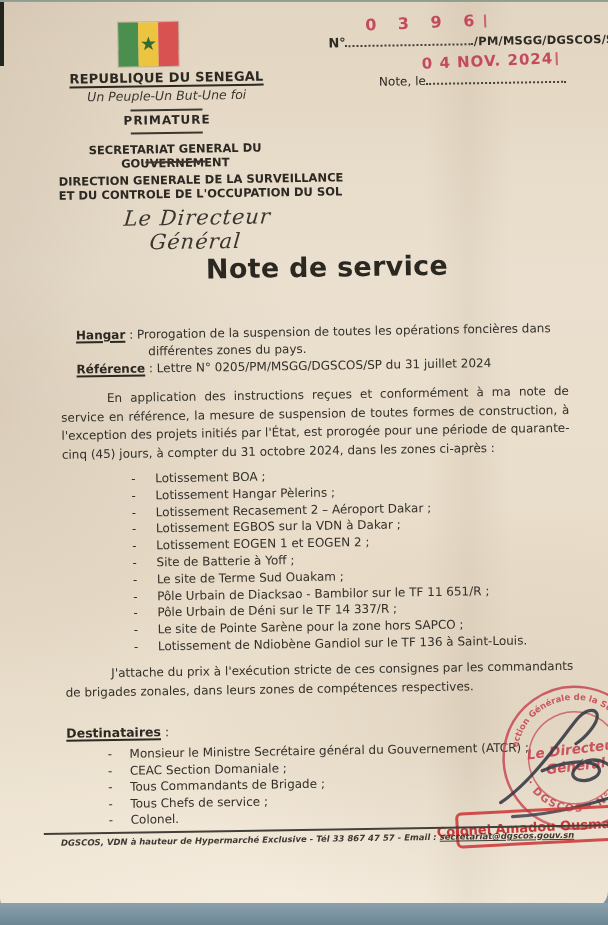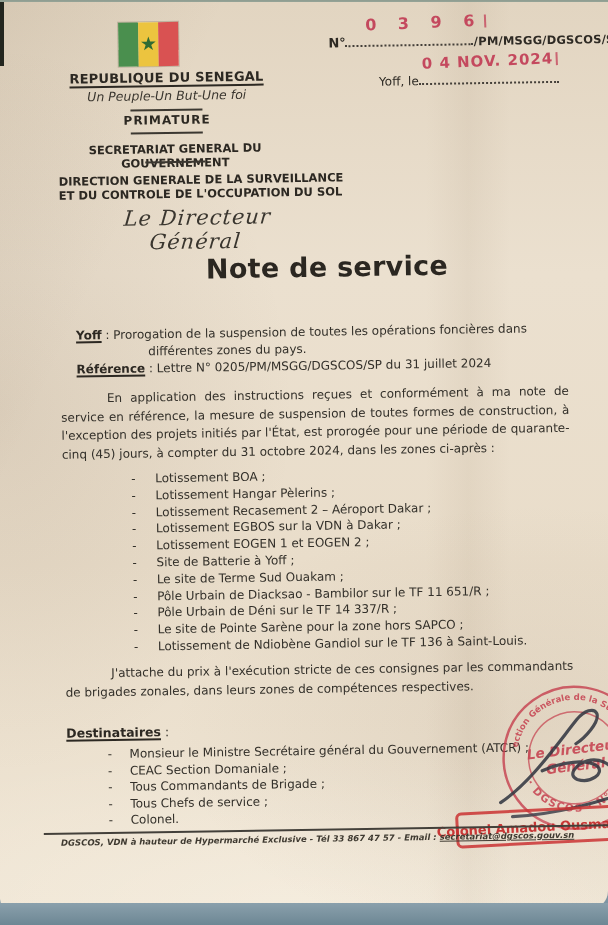--- a/index.html
+++ b/index.html
@@ -124,28 +124,28 @@
         <span>DIRECTION GENERALE DE LA SURVEILLANCE</span><br>
         <span>ET DU CONTROLE DE L'OCCUPATION DU SOL</span>
       </div>
       <div class="script">Le Directeur Général</div>
 
       <div class="refline">
         <span class="nlabel">N°</span><span class="leader lead1"></span><span class="suffix">/PM/MSGG/DGSCOS/S</span>
       </div>
       <div class="num-stamp stamp-red"><span>0 3 9 6</span><span class="tick"></span></div>
       <div class="dakar">
-        <span>Yoff, le</span><span class="leader lead2"></span>
+        <span>Note, le</span><span class="leader lead2"></span>
       </div>
       <div class="date-stamp stamp-red"><span>0 4 NOV. 2024</span><span class="tick"></span></div>
 
       <div class="title">Note de service</div>
 
       <div class="subject">
-        <div><span class="lbl">Yoff</span><span> : </span><span>Prorogation de la suspension de toutes les opérations foncières dans</span></div>
+        <div><span class="lbl">Hangar</span><span> : </span><span>Prorogation de la suspension de toutes les opérations foncières dans</span></div>
         <div>
             <span class="cont">différentes zones du pays.</span>
           </div>
         <div><span class="lbl">Référence</span><span> : </span><span>Lettre N° 0205/PM/MSGG/DGSCOS/SP du 31 juillet 2024</span></div>
       </div>
 
       <div class="para p1 bodytext">En application des instructions reçues et conformément à ma note de service en référence, la mesure de suspension de toutes formes de construction, à l'exception des projets initiés par l'État, est prorogée pour une période de quarante-cinq (45) jours, à compter du 31 octobre 2024, dans les zones ci-après :</div>
 
       <div class="zones">
 

